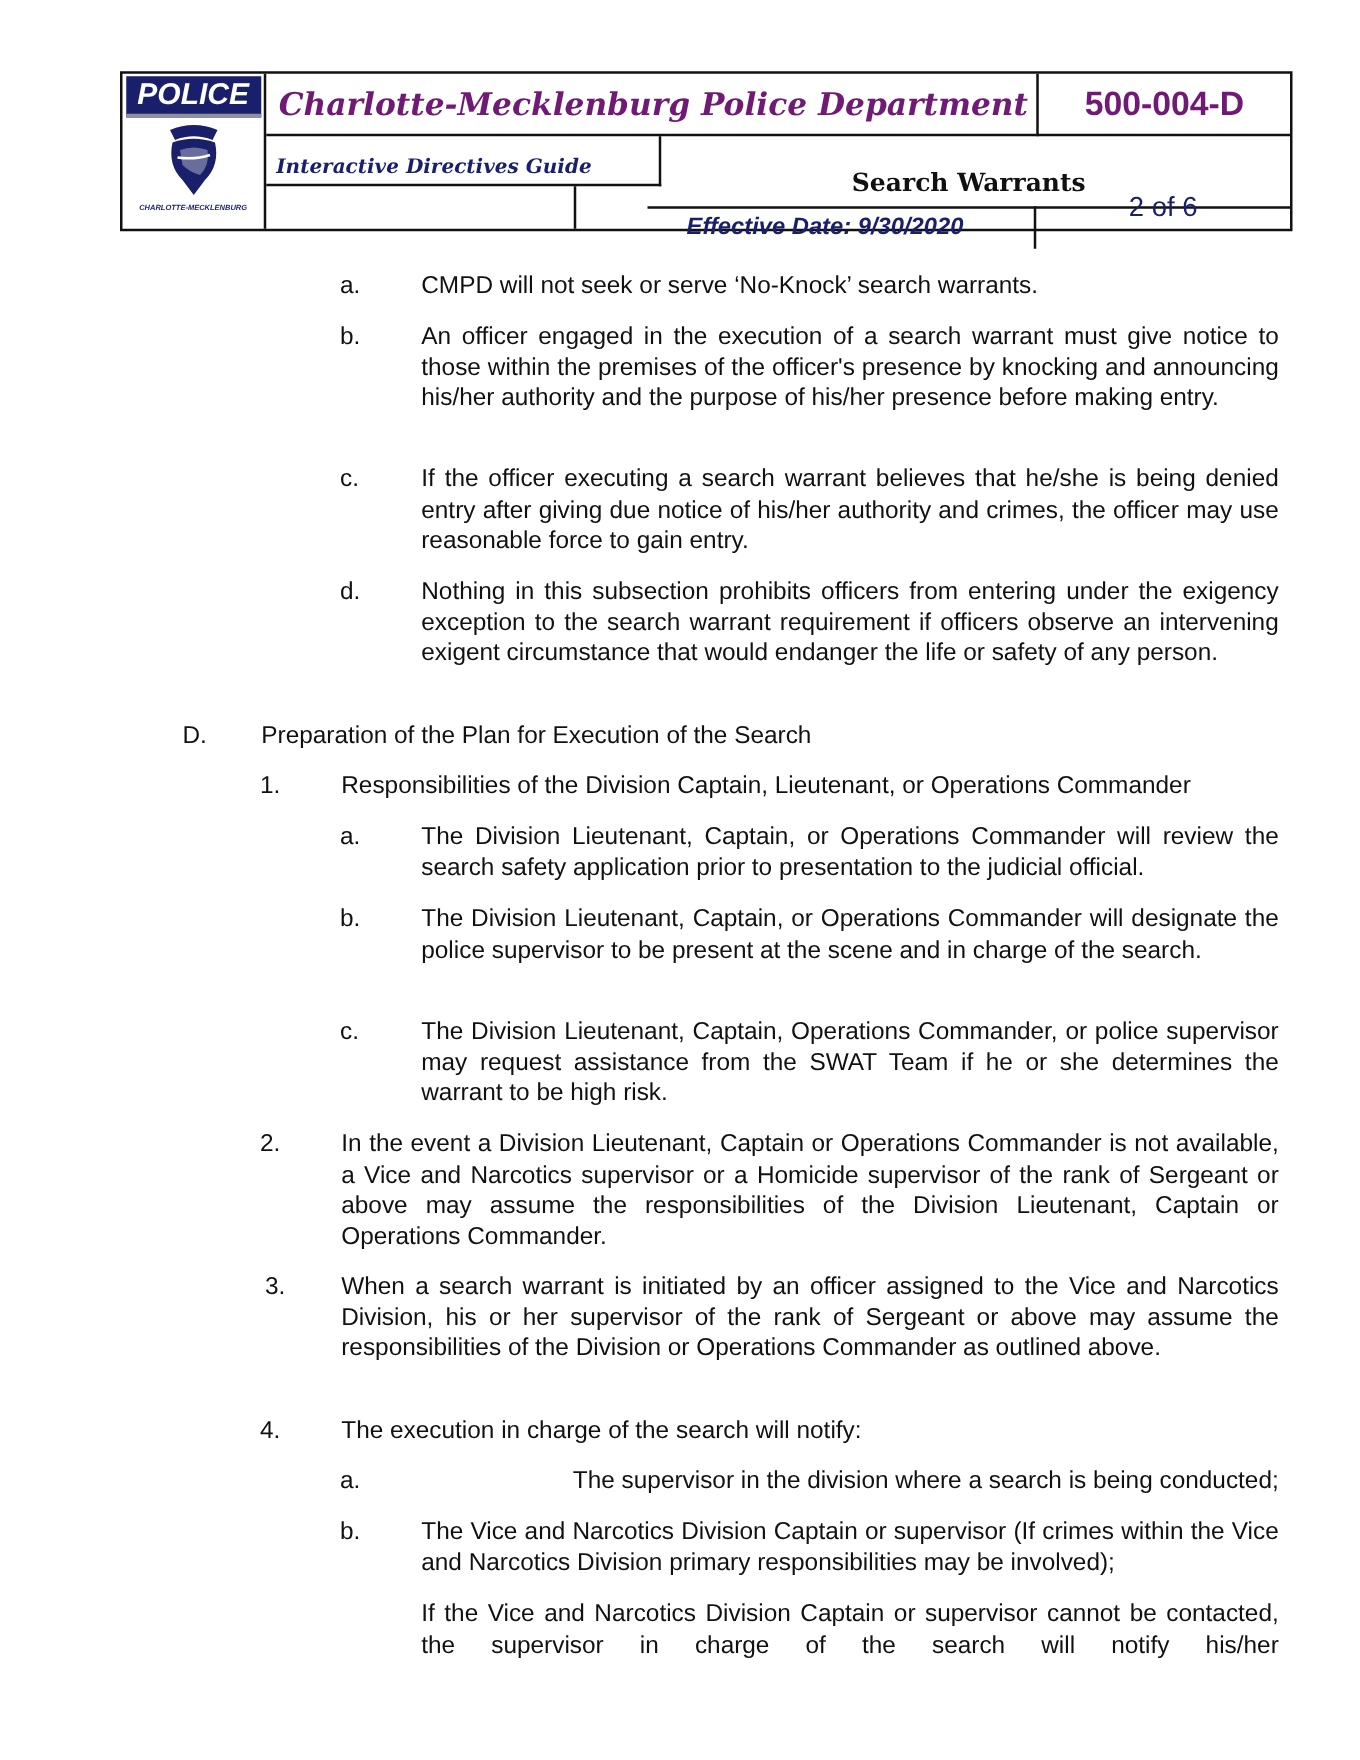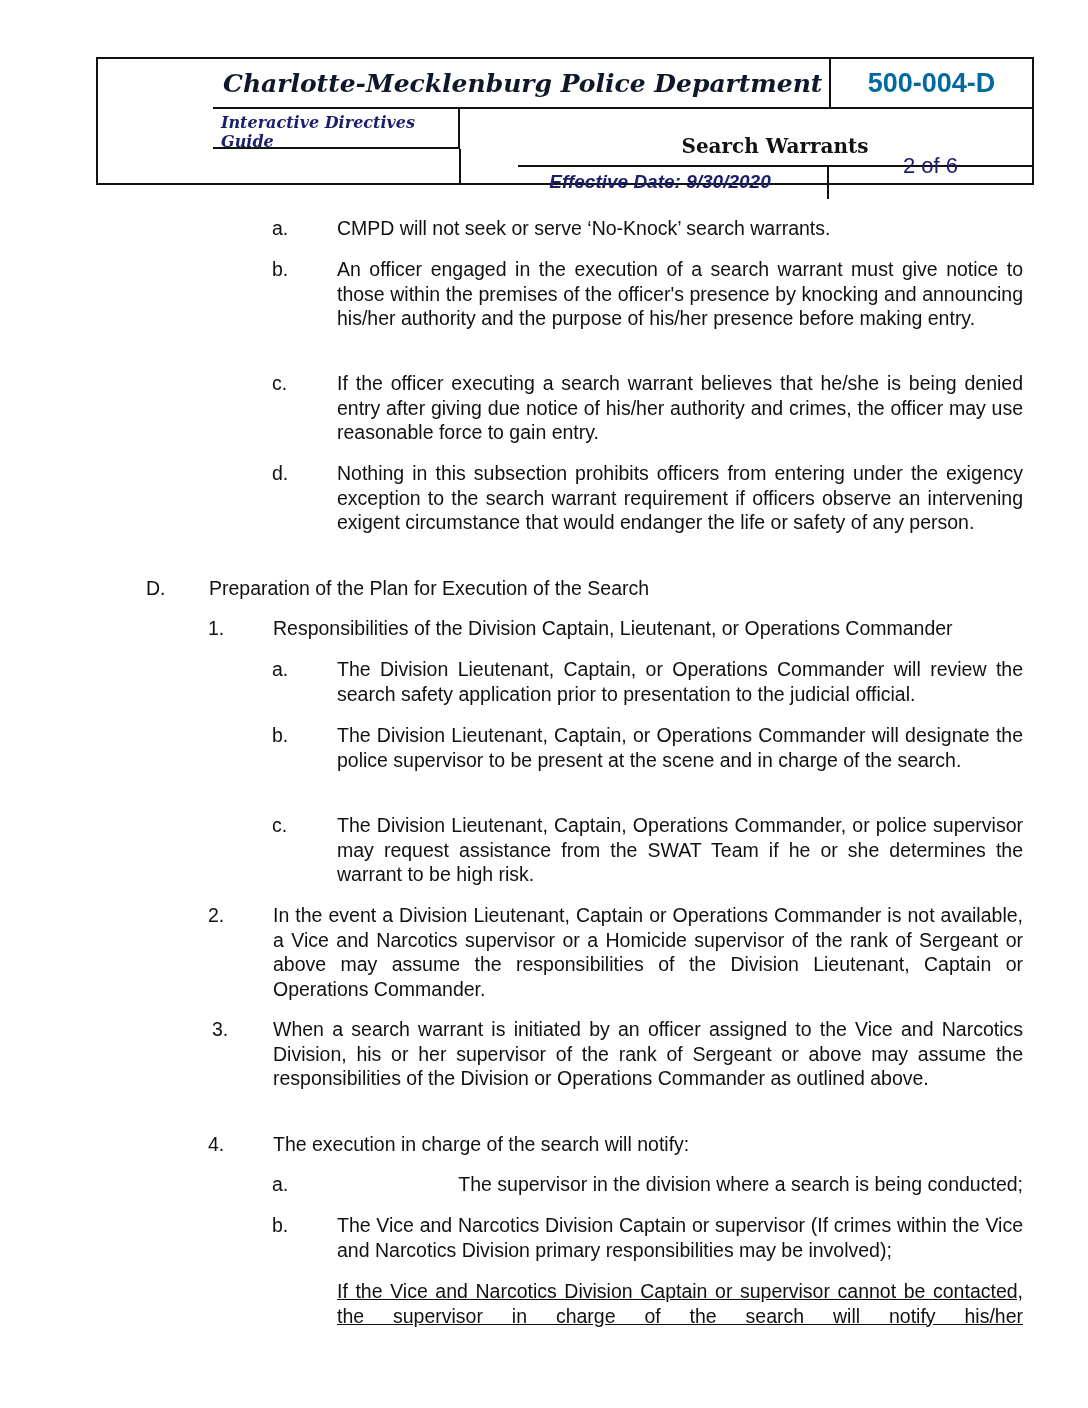--- a/index.html
+++ b/index.html
@@ -12,49 +12,59 @@
   .hdr .cell { position: absolute; box-sizing: border-box; display: flex; align-items: center; }
   .logo { left: 0; top: 0; width: 115px; height: 124px; border-right: 2px solid #111;
           flex-direction: column; justify-content: flex-start; }
   .logo .police { margin-top: 2px; width: 108px; height: 30px; background: #1a1f6b; color: #fff;
           font-weight: bold; font-style: italic; font-size: 24px; text-align: center; line-height: 30px;
           border-bottom: 3px solid #8e8e9c; }
   .logo .badge { width: 50px; height: 60px; margin-top: 4px; }
   .logo .cm { font-size: 6px; font-weight: bold; font-style: italic; color: #1a1f6b; margin-top: 6px; letter-spacing: 0; }
 
   .title { left: 115px; top: 0; width: 616px; height: 50px; border-bottom: 2px solid #111; padding-left: 10px;
-           font-family: "DejaVu Serif", serif; font-weight: bold; font-style: italic; font-size: 25px; color: #0f172a; }
+           font-family: "DejaVu Serif", serif; font-weight: bold; font-style: italic; font-size: 25px; color: #701a75; }
   .docnum { left: 731px; top: 0; width: 203px; height: 50px; border-left: 2px solid #111; border-bottom: 2px solid #111;
-           justify-content: center; font-weight: bold; font-size: 27px; color: #0369a1; }
-  .guide { left: 115px; top: 50px; width: 247px; height: 40px; border-bottom: 2px solid #111; border-right: 2px solid #111;
+           justify-content: center; font-weight: bold; font-size: 27px; color: #701a75; }
+  .guide { left: 115px; top: 50px; width: 316px; height: 40px; border-bottom: 2px solid #111; border-right: 2px solid #111;
            padding-left: 8px; padding-top: 8px; font-family: "DejaVu Serif", serif; font-weight: bold; font-style: italic; font-size: 16px; color: #1a1f6b; }
   .subject { left: 420px; top: 68px; width: 514px; height: 40px; border-bottom: 2px solid #111;
            justify-content: center; font-family: "DejaVu Serif", serif; font-weight: bold; font-size: 20px; color: #111; }
   .blank { left: 115px; top: 90px; width: 248px; height: 34px; border-right: 2px solid #111; }
   .effdate { left: 363px; top: 106px; width: 368px; height: 34px; border-right: 2px solid #111;
            justify-content: center; font-weight: bold; font-style: italic; font-size: 19px; color: #1a1f6b; padding-left: 32px; }
   .page { left: 731px; top: 90px; width: 203px; height: 34px; justify-content: center;
            font-weight: normal; font-size: 22px; color: #1a1f6b; }
 
   
   .para { position: absolute; font-size: 19.5px; line-height: 24.5px; }
   .para .lbl { position: absolute; left: 0; top: 0; }
   .para .txt { position: absolute; text-align: justify; }
   .lv3 .lbl { left: 272px; }
   .lv3 .txt { left: 337px; width: 686px; }
   .lv2 .lbl { left: 208px; }
   .lv2 .txt { left: 273px; width: 750px; }
   .lv1 .lbl { left: 146px; }
   .lv1 .txt { left: 209px; width: 814px; }
-  .txt.last-justify { text-align-last: justify; text-decoration: underline; }
+  .txt.last-justify { text-align-last: justify; }
 </style>
 </head>
 <body>
 
 <div class="hdr">
+  <div class="cell logo">
+    <div class="police">POLICE</div>
+    <svg class="badge" viewBox="0 0 50 60">
+      <path d="M6 6 Q25 -2 44 6 L40 14 Q25 8 10 14 Z" fill="#1a1f6b"></path>
+      <path d="M8 16 Q25 10 42 16 Q46 34 34 46 L25 58 L16 46 Q4 34 8 16 Z" fill="#1a1f6b"></path>
+      <path d="M14 22 Q25 18 36 22 Q38 34 30 42 Q22 40 16 34 Z" fill="#ffffff" opacity="0.35"></path>
+      <path d="M12 28 Q26 30 38 26" stroke="#ffffff" stroke-width="2" fill="none"></path>
+    </svg>
+    <div class="cm">CHARLOTTE-MECKLENBURG</div>
+  </div>
   <div class="cell title">Charlotte-Mecklenburg Police Department</div>
   <div class="cell docnum">500-004-D</div>
   <div class="cell guide">Interactive Directives Guide</div>
   <div class="cell subject">Search Warrants</div>
   <div class="cell blank"></div>
   <div class="cell effdate">Effective Date: 9/30/2020</div>
   <div class="cell page">2 of 6</div>
 </div>
 
 <div class="para lv3" style="top:216px;">

